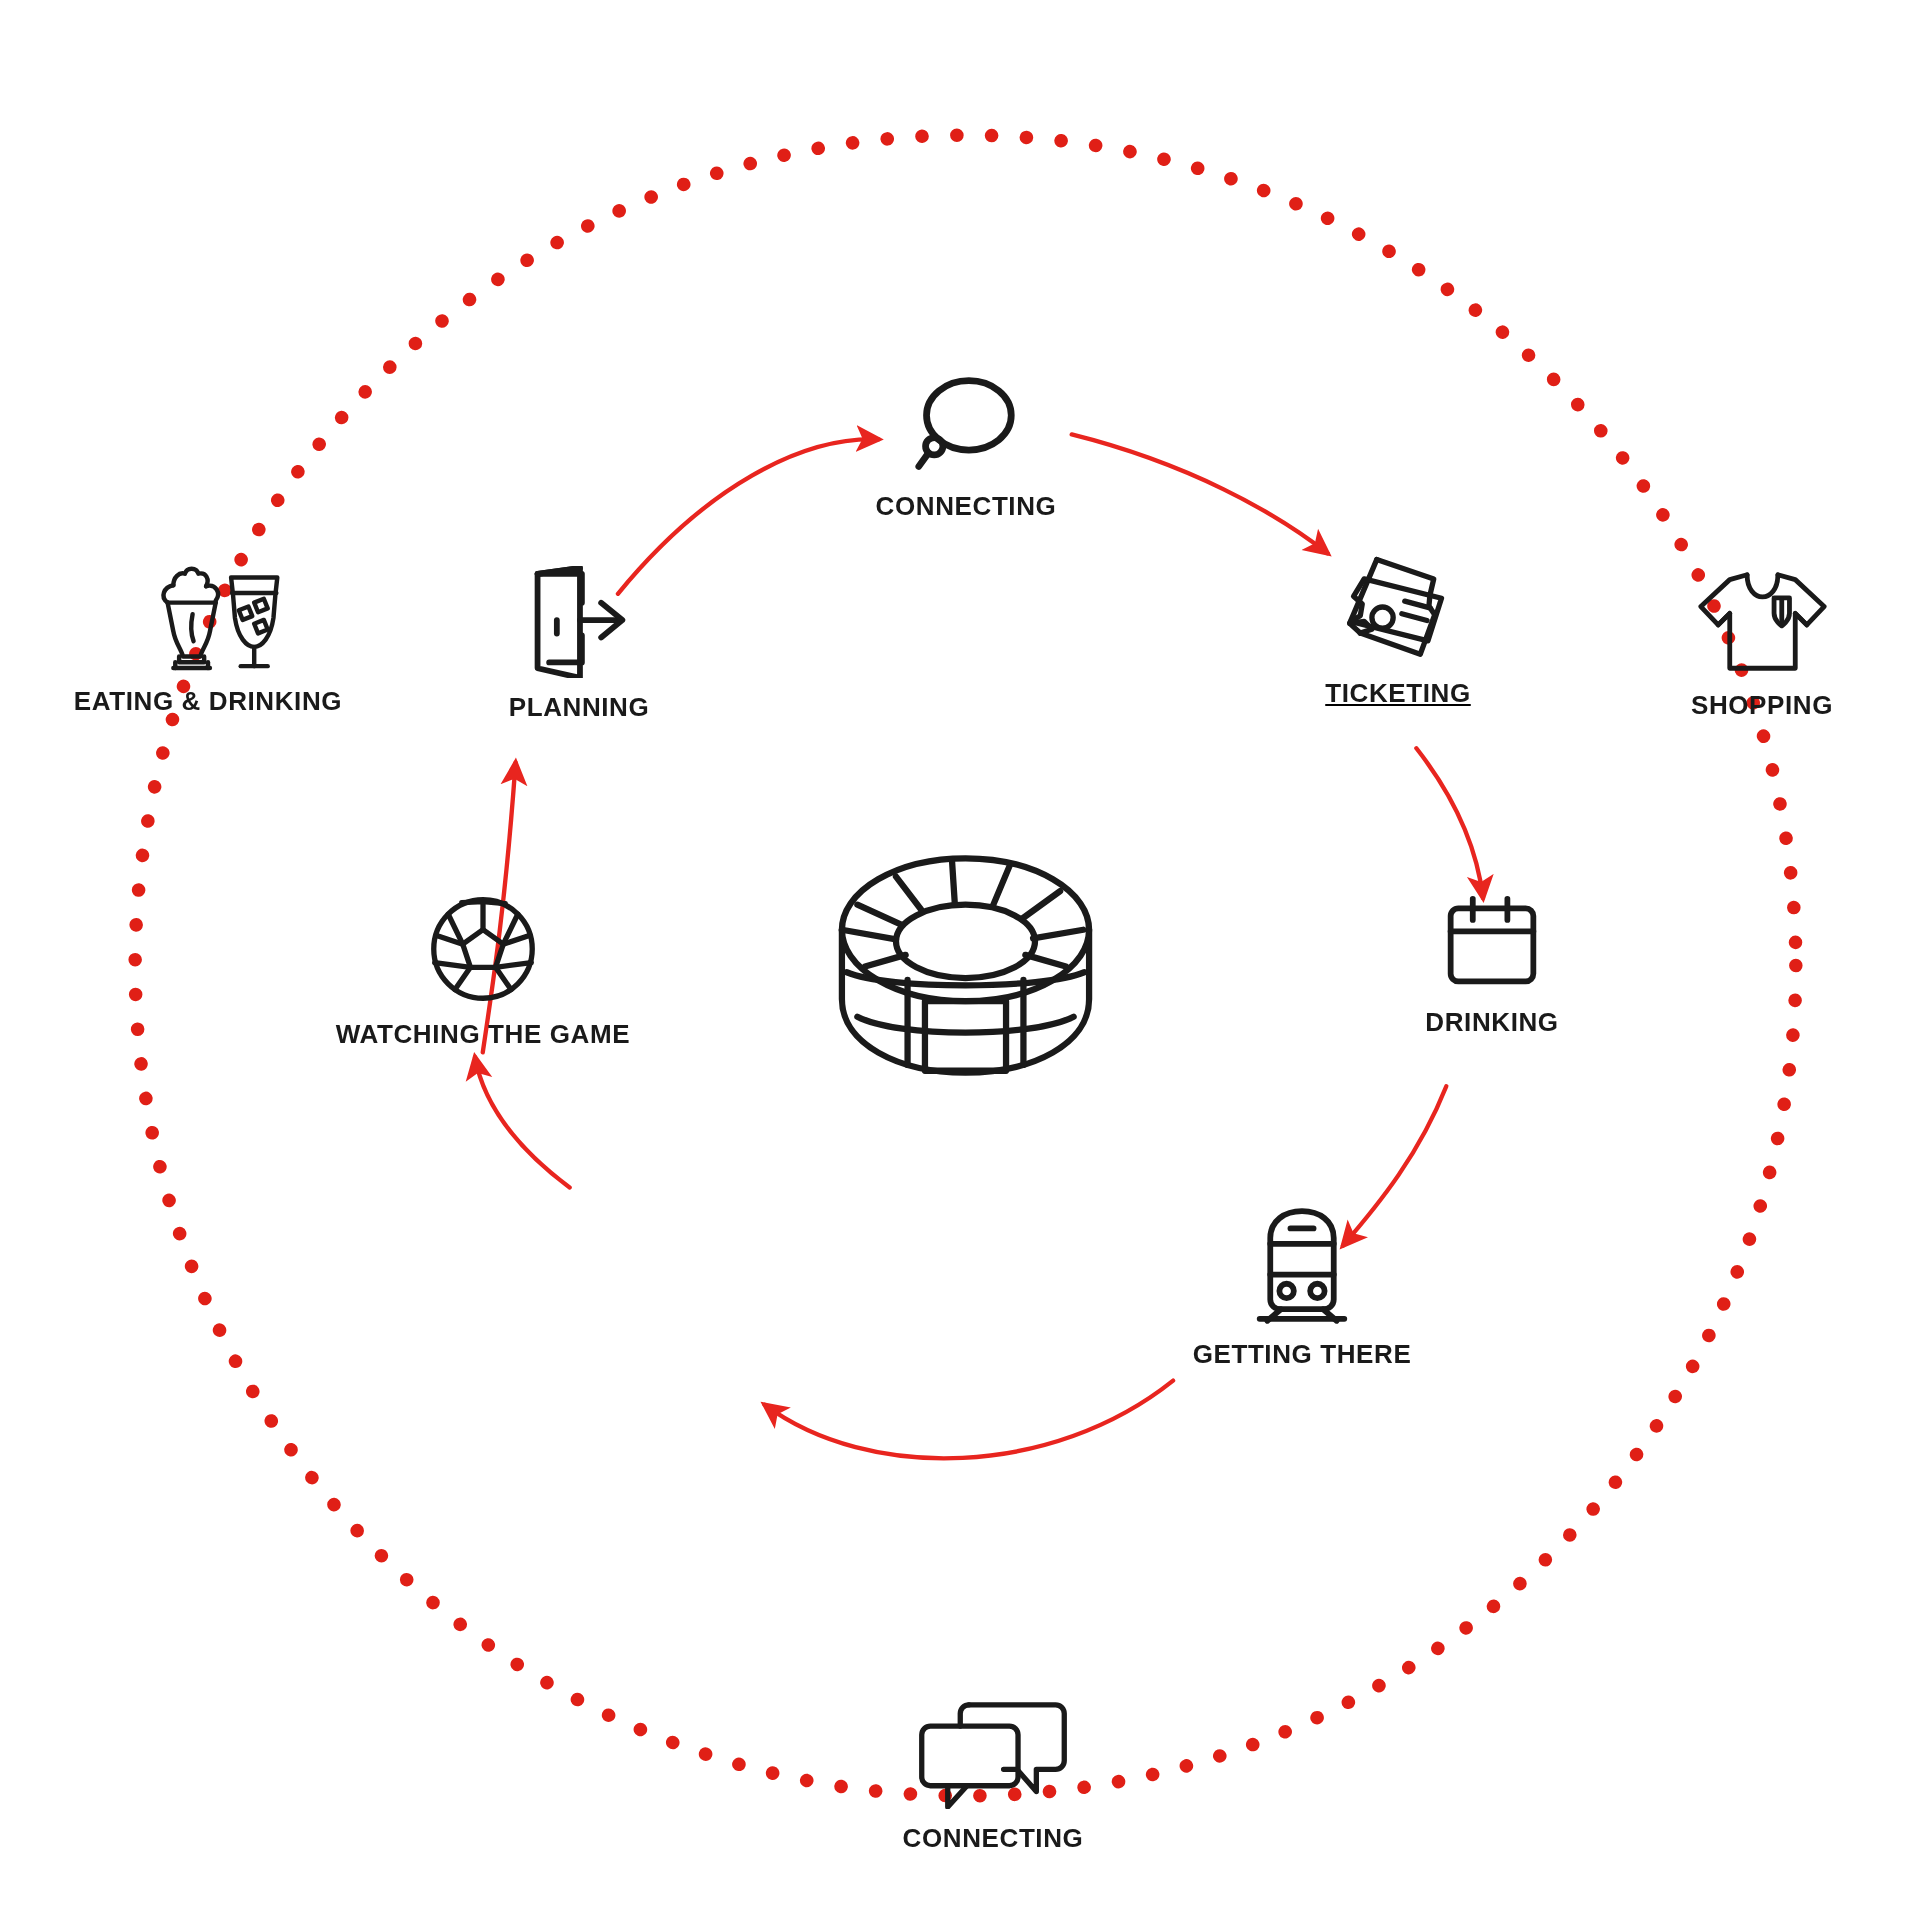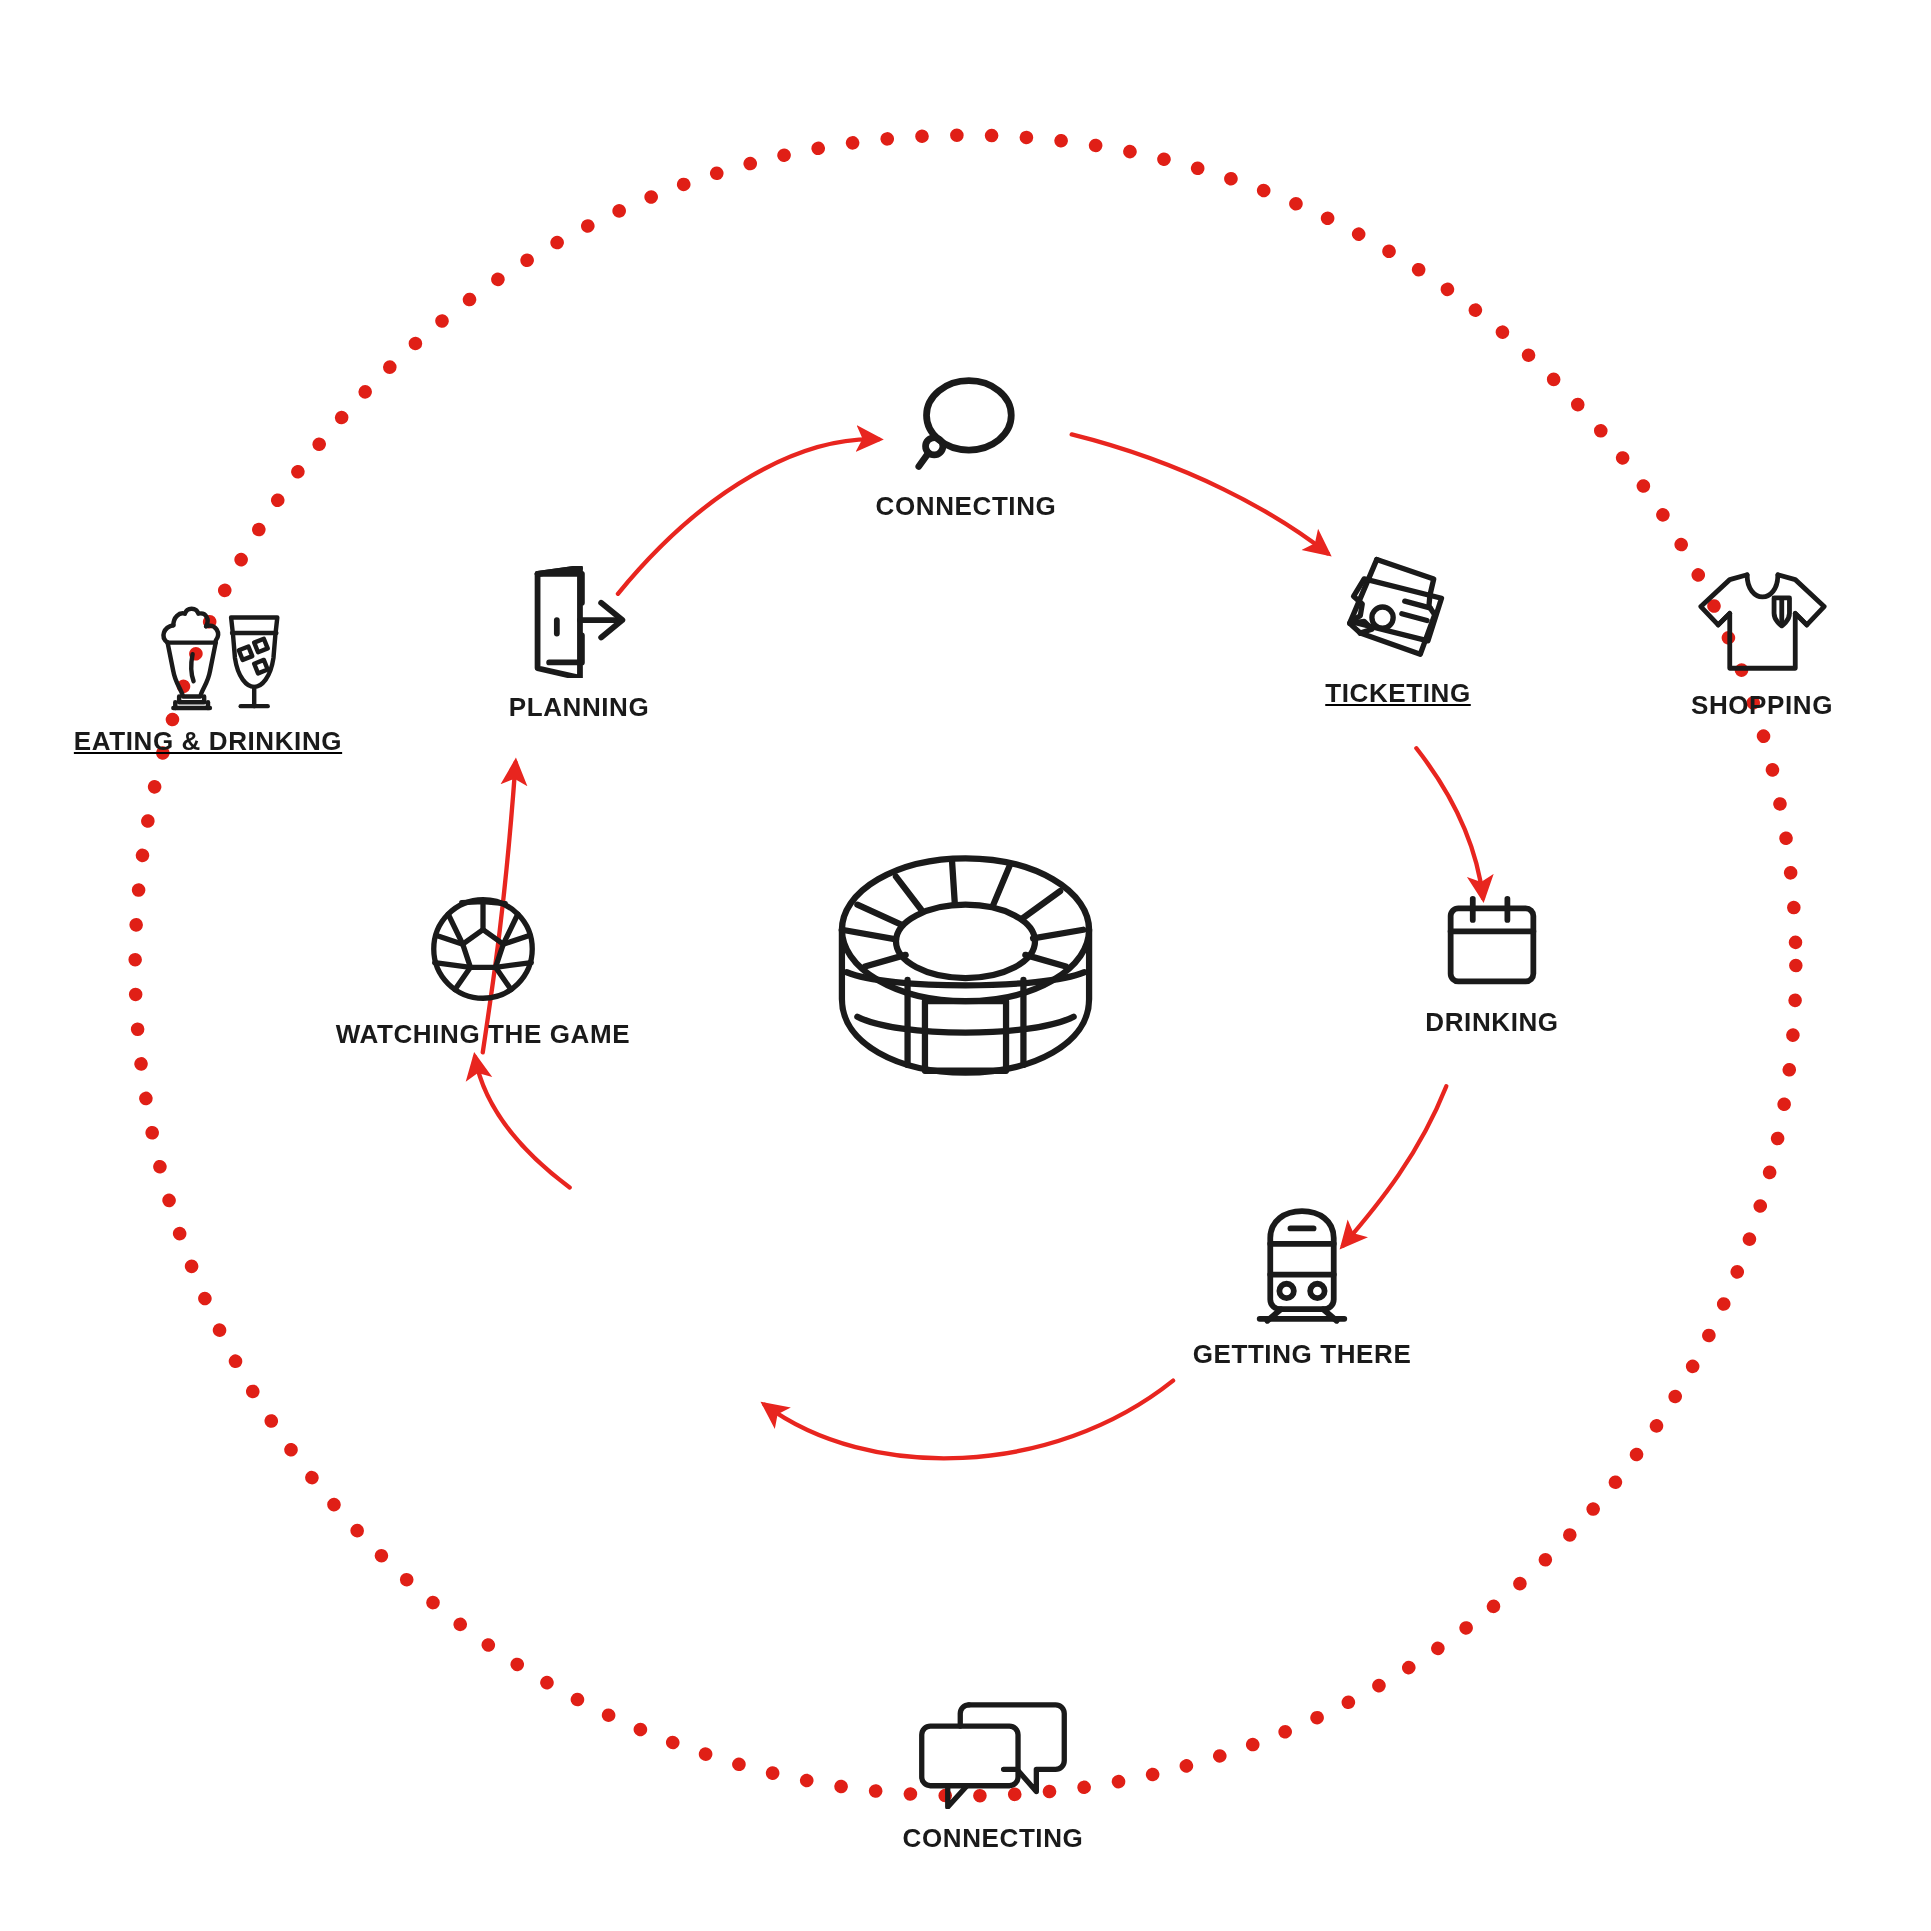--- a/index.html
+++ b/index.html
@@ -214,21 +214,21 @@
       <svg width="156" height="112" viewBox="0 0 162 116" fill="none" stroke="#1a1a1a" stroke-width="5.5" stroke-linecap="round" stroke-linejoin="round">
         <path d="M 56,8 L 146,8 C 151,8 155,12 155,17 L 155,66 C 155,71 151,75 146,75 L 126,75 L 126,98 L 106,75 L 92,75"></path>
         <path d="M 56,8 C 51,8 47,12 47,17 L 47,30"></path>
         <rect x="7" y="30" width="100" height="62" rx="9"></rect>
         <path d="M 34,92 L 34,114 L 54,92"></path>
       </svg>
     </div>
     <div class="node-label">CONNECTING</div>
   </div>
 
-  <div class="node" style="left:208px; top:604px;text-decoration:underline;">
+  <div class="node" style="left:208px; top:564px;">
     <div class="node-icon">
       <svg width="154" height="108" viewBox="0 0 160 112" fill="none" stroke="#1a1a1a" stroke-width="4.6" stroke-linecap="round" stroke-linejoin="round">
 
         <path d="M 44,22 C 44,14 50,8 56,10 C 58,3 68,3 70,10 C 78,8 82,16 78,23"></path>
         <path d="M 78,23 C 88,20 94,30 88,38"></path>
         <path d="M 44,22 C 34,24 30,34 38,40"></path>
         <path d="M 38,40 L 88,40"></path>
         <path d="M 38,40 L 44,70 C 46,82 52,88 54,96 L 72,96 C 74,88 80,82 82,70 L 88,40"></path>
         <path d="M 50,96 L 50,102 L 76,102 L 76,96"></path>
         <path d="M 44,108 L 82,108"></path>

